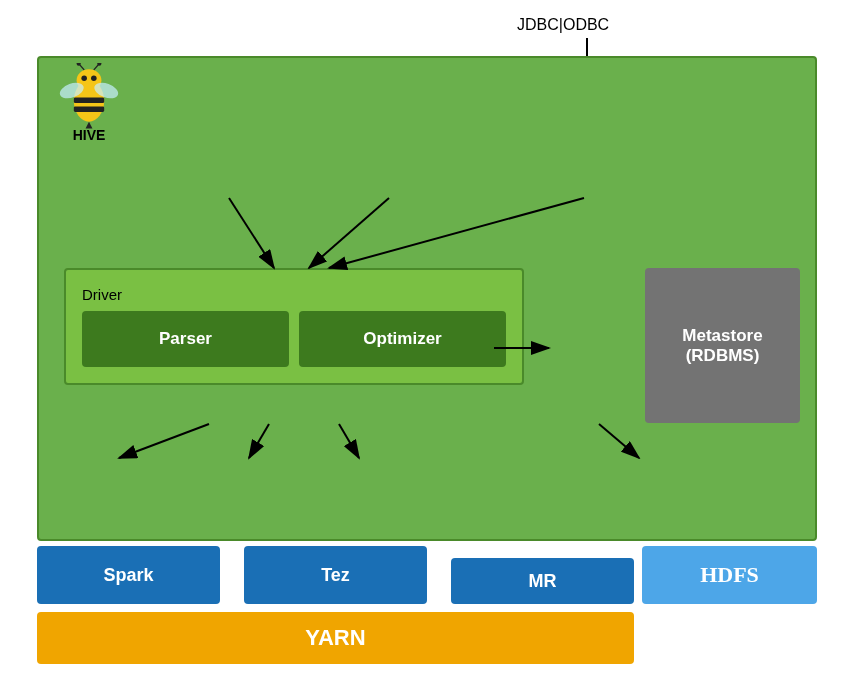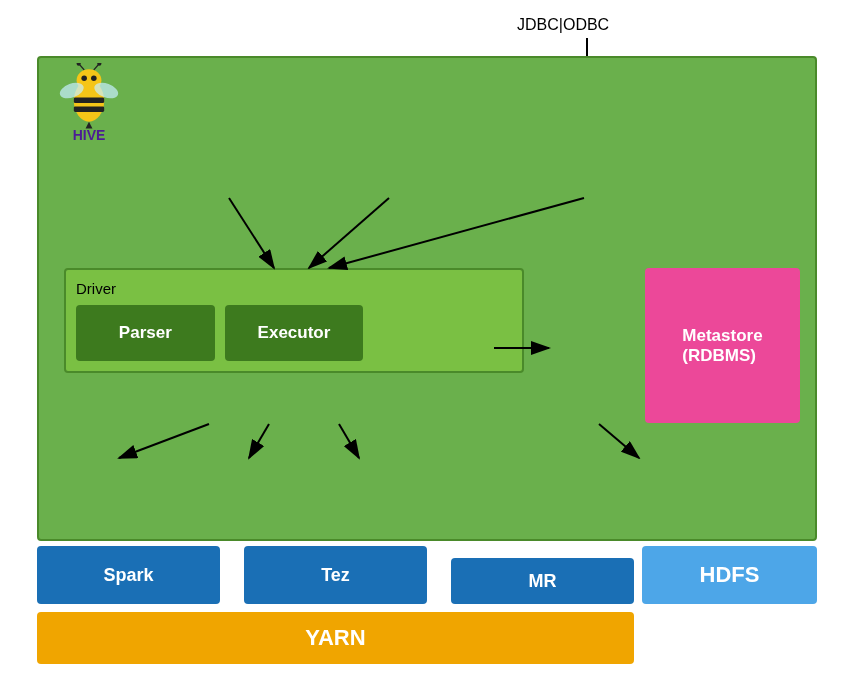--- a/index.html
+++ b/index.html
@@ -88,54 +88,55 @@
 
     
     .driver-area {
       position: absolute;
       top: 210px;
       left: 25px;
       width: 460px;
       background: #7ac043;
       border: 2px solid #4a8a2a;
       border-radius: 4px;
-      padding: 10px;
+      padding: 16px;
     }
     .driver-label {
       font-size: 15px;
       color: #000;
       margin-bottom: 8px;
       font-weight: normal;
     }
     .driver-grid {
       display: grid;
-      grid-template-columns: 1fr 1fr 1fr;
+      grid-template-columns: 1fr 1fr;
       gap: 10px;
     }
     .driver-box {
       background: #3d7a1e;
       color: #fff;
       font-size: 17px;
       font-weight: bold;
       text-align: center;
       padding: 18px 10px;
       border-radius: 4px;
     }
 
     
     .metastore-box {
       position: absolute;
       top: 210px;
       right: 15px;
       width: 155px;
       height: 155px;
-      background: #ec4899;
+      background: #737373;
       color: #fff;
       font-size: 17px;
       font-weight: bold;
+      text-align: center;
       padding: 15px 10px;
       border-radius: 4px;
       display: flex;
       align-items: center;
       justify-content: center;
     }
 
     
     .bottom-section {
       position: absolute;
@@ -180,20 +181,21 @@
       width: 175px;
       background: #4da6e8;
       color: #fff;
       font-size: 22px;
       font-weight: bold;
       text-align: center;
       display: flex;
       align-items: center;
       justify-content: center;
       border-radius: 4px;
+      font-family: Liberation Serif, serif;
     }
 
     .yarn-row {
       height: 52px;
       display: flex;
       gap: 8px;
     }
 
     .yarn-box {
       flex: 1;
@@ -250,29 +252,29 @@
         <line x1="43" y1="10" x2="36" y2="2" stroke="#222" stroke-width="2"></line>
         <circle cx="35" cy="1" r="3" fill="#222"></circle>
         <line x1="57" y1="10" x2="64" y2="2" stroke="#222" stroke-width="2"></line>
         <circle cx="65" cy="1" r="3" fill="#222"></circle>
 
         <ellipse cx="25" cy="40" rx="18" ry="10" fill="rgba(200,240,255,0.7)" transform="rotate(-20 25 40)"></ellipse>
         <ellipse cx="75" cy="40" rx="18" ry="10" fill="rgba(200,240,255,0.7)" transform="rotate(20 75 40)"></ellipse>
 
         <polygon points="50,85 45,95 55,95" fill="#222"></polygon>
       </svg>
-      <div style="font-weight:bold;font-size:14px;color:#4c1d95;margin-top:-5px;">HIVE</div>
+      <div style="font-weight:bold;font-size:14px;color:#000000;margin-top:-5px;">HIVE</div>
     </div>
 
 
     <div class="driver-area">
       <div class="driver-label">Driver</div>
       <div class="driver-grid">
         <div class="driver-box">Parser</div>
-        <div class="driver-box">Executor</div>
+        <div class="driver-box">Optimizer</div>
       </div>
     </div>
 
     <div class="metastore-box">Metastore<br>(RDBMS)</div>
 
     <svg class="svg-overlay">
       <defs>
         <marker id="arrowhead" markerWidth="10" markerHeight="7" refX="9" refY="3.5" orient="auto">
           <polygon points="0 0, 10 3.5, 0 7" fill="#000"></polygon>
         </marker>

